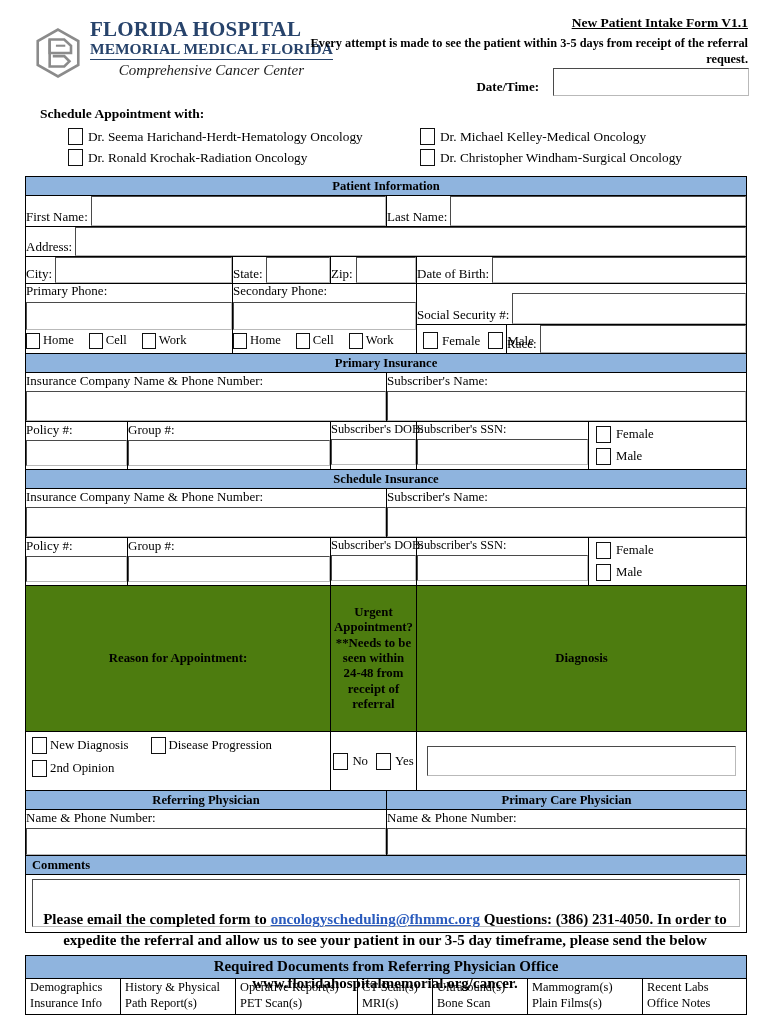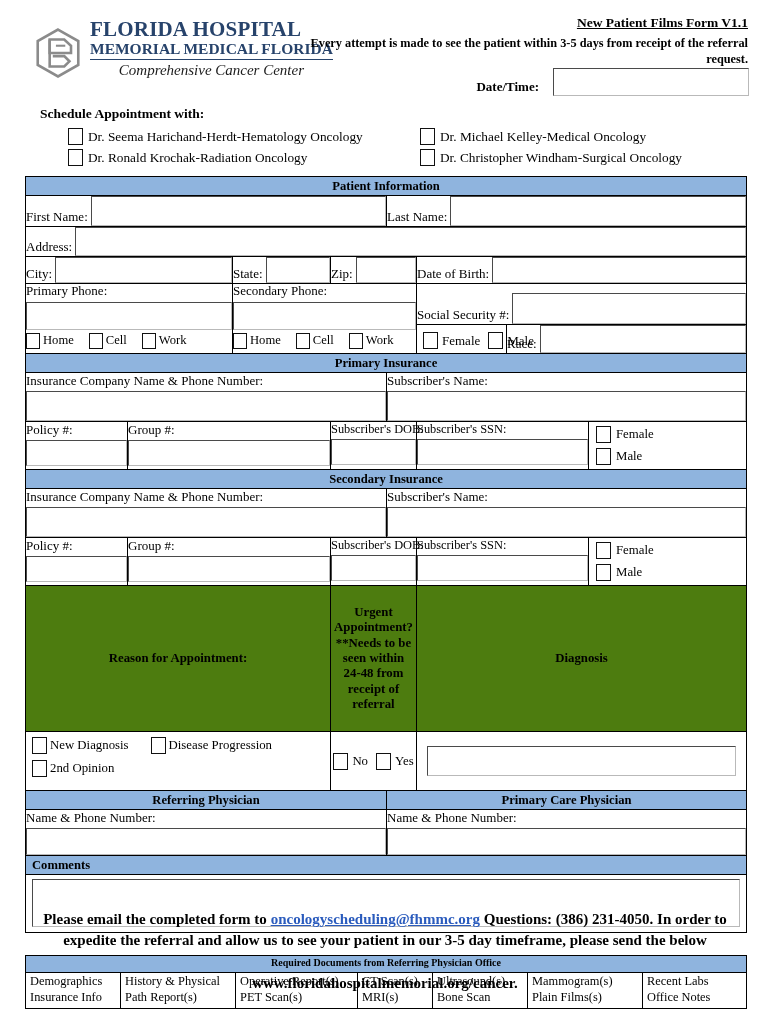--- a/index.html
+++ b/index.html
@@ -294,21 +294,21 @@
     border: 1px solid #000;
     font-size: 12.4px;
     padding: 1px 4px 2px 4px;
     vertical-align: top;
     line-height: 1.28;
   }
   .doctable td.head {
     background: #8fb4de;
     text-align: center;
     font-weight: bold;
-    font-size: 10px;
+    font-size: 15px;
     padding: 1px 0 2px 0;
   }
 </style>
 </head>
 <body>
 
 <div class="page">
 
   <div class="header">
 
@@ -320,21 +320,21 @@
         <path d="M46,36 L64,36" fill="none" stroke="#8b8b8b" stroke-width="4"></path>
       </svg>
       <div class="logo-text">
         <div class="logo-line1">FLORIDA HOSPITAL</div>
         <div class="logo-line2">MEMORIAL MEDICAL FLORIDA</div>
         <div class="logo-line3">Comprehensive Cancer Center</div>
       </div>
     </div>
 
     <div class="title-block">
-      <div class="form-title">New Patient Films Form V1.1</div>
+      <div class="form-title">New Patient Intake Form V1.1</div>
       <div class="form-subtitle">Every attempt is made to see the patient within 3-5 days from receipt of the referral request.</div>
     </div>
 
     <div class="datetime-row">
       <span class="datetime-label">Date/Time:</span>
       <div class="inbox datetime-box"></div>
     </div>
   </div>
 
   <div class="schedule-title">Schedule Appointment with:</div>
@@ -527,21 +527,21 @@
           </span>
           <span class="gl">
             <span class="cb"></span>
             <span>Male</span>
           </span>
         </div>
       </td>
     </tr>
 
     <tr>
-      <td colspan="12" class="bandhead">Secondary Insurance</td>
+      <td colspan="12" class="bandhead">Schedule Insurance</td>
     </tr>
     <tr>
       <td colspan="6" class="cellpad" style="vertical-align:top">
         <div class="lbl">Insurance Company Name &amp; Phone Number:</div>
         <div class="inbox" style="height:30px;margin-top:2px"></div>
       </td>
       <td colspan="6" class="cellpad" style="vertical-align:top">
         <div class="lbl">Subscriber's Name:</div>
         <div class="inbox" style="height:30px;margin-top:2px"></div>
       </td>

